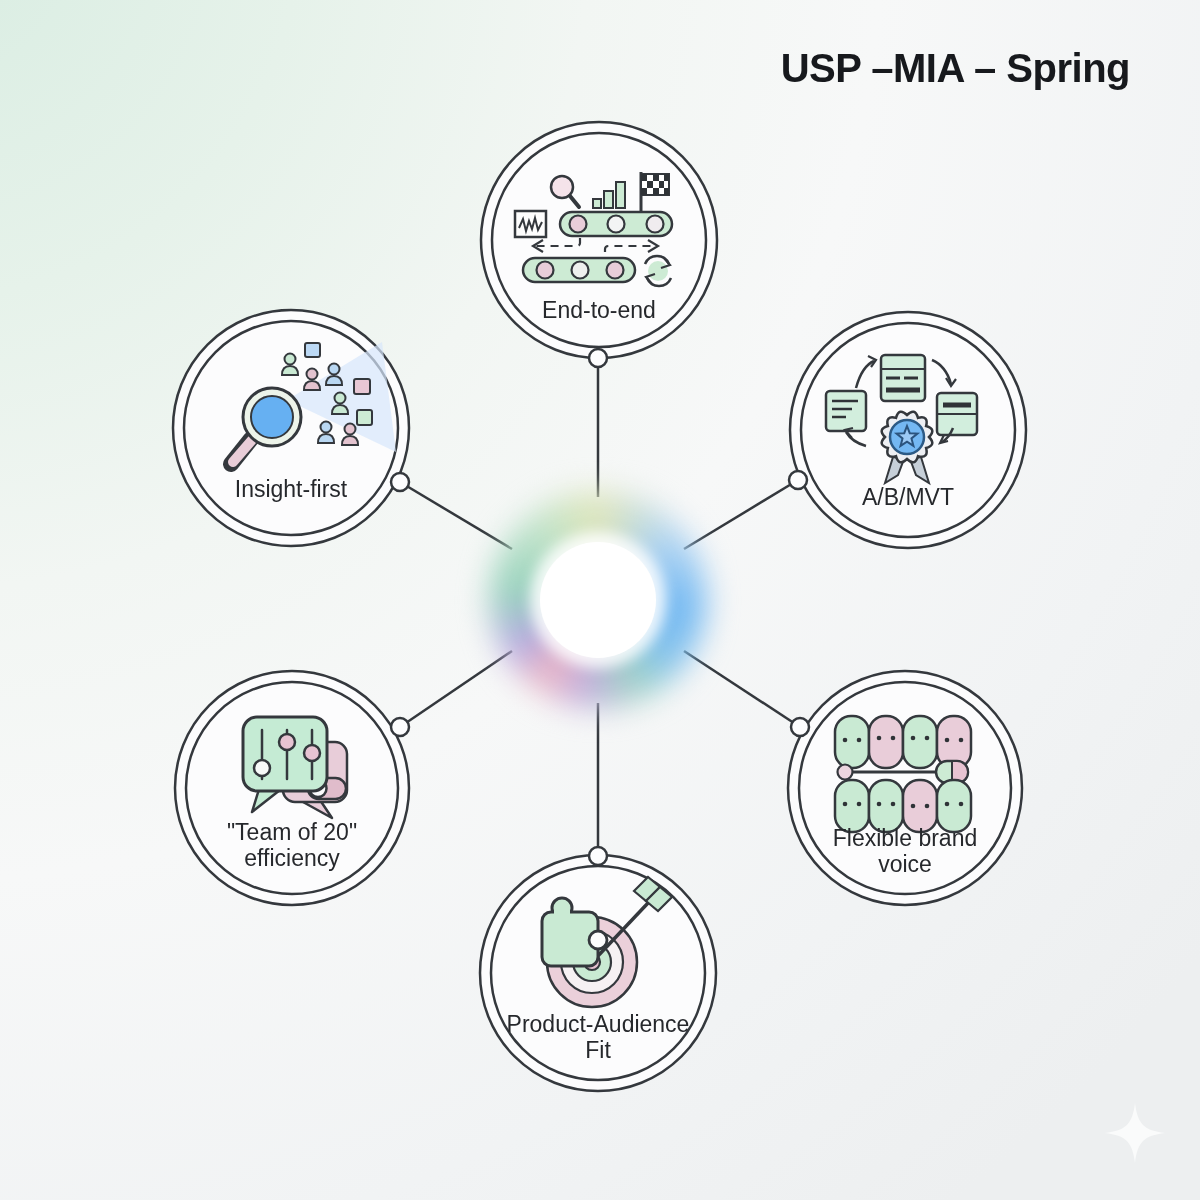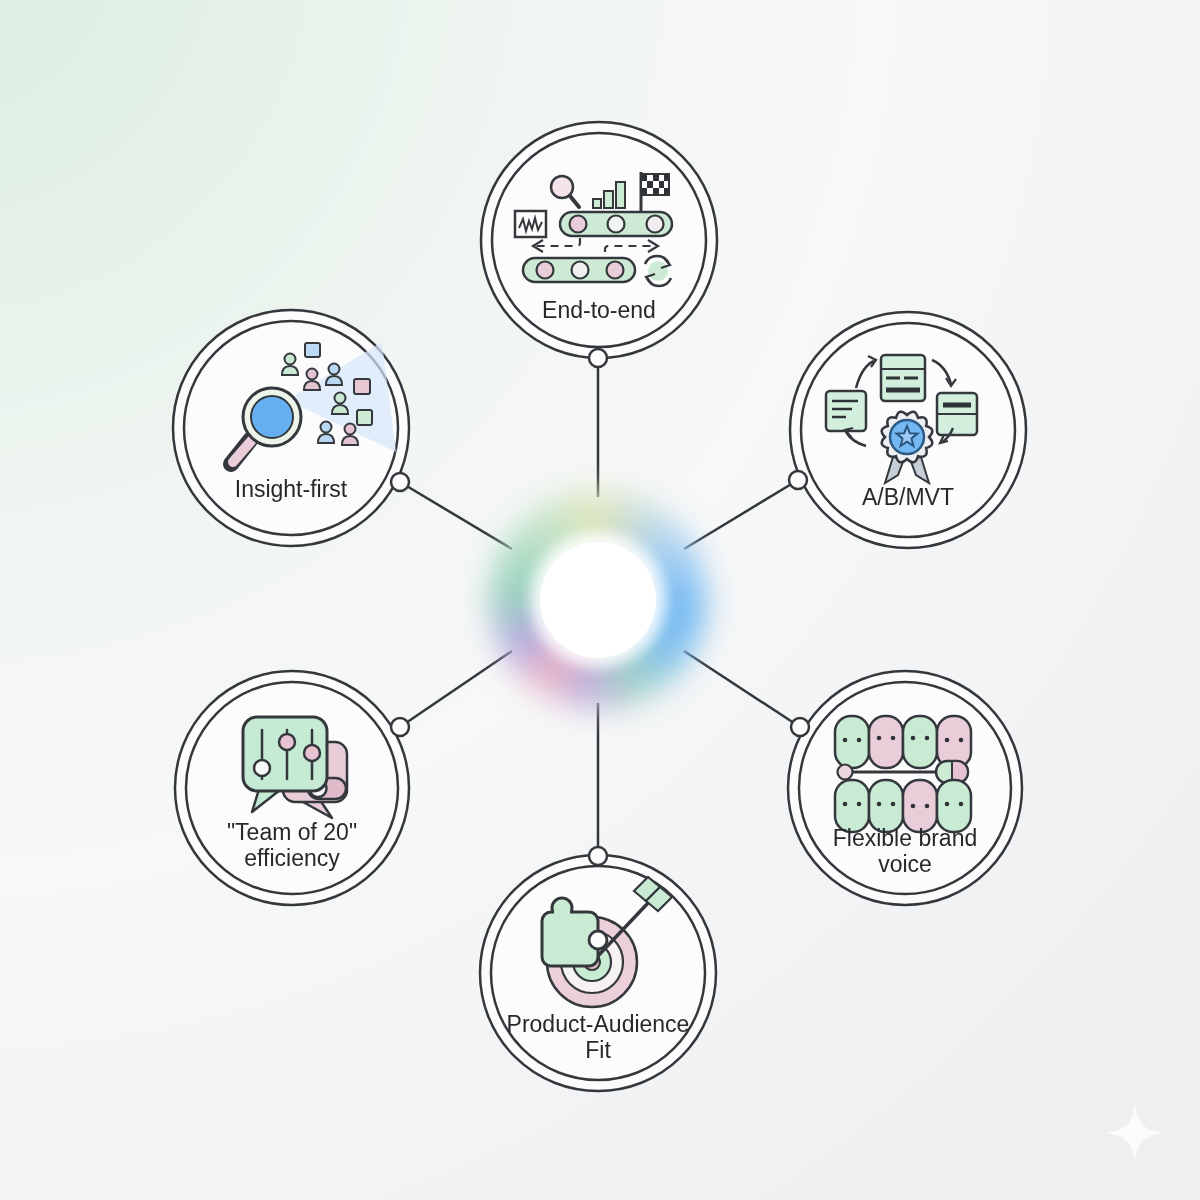--- a/index.html
+++ b/index.html
@@ -264,14 +264,15 @@
   </g>
 
   <g transform="translate(1135,1133)">
     <path d="M0,-30 C2.5,-9 9,-2.5 30,0 C9,2.5 2.5,9 0,30 C-2.5,9 -9,2.5 -30,0 C-9,-2.5 -2.5,-9 0,-30 Z" fill="#fafbfb"></path>
   </g>
 </svg>
 
 <div class="hub-blur"></div>
 <div class="hub-core"></div>
 
+<div class="page-title">USP –MIA – Spring</div>
 
 </div>
 
 </body></html>

